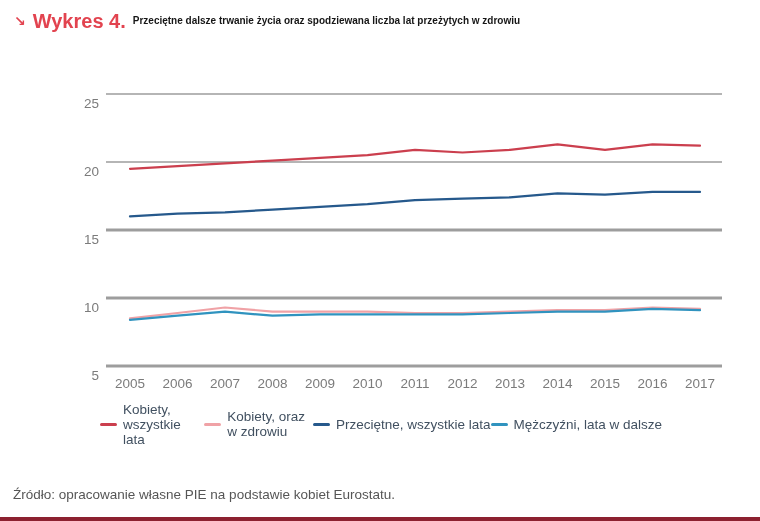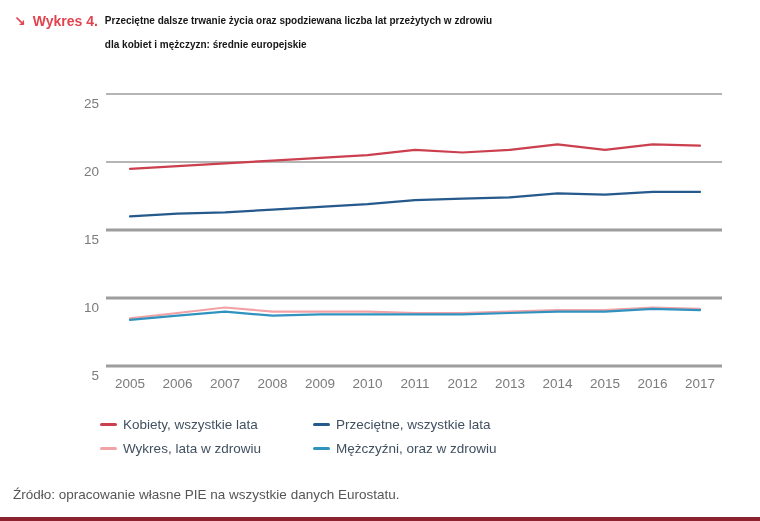--- a/index.html
+++ b/index.html
@@ -18,21 +18,21 @@
     display: flex;
     align-items: flex-start;
   }
   .title-marker {
     font-size: 14px;
     font-weight: bold;
     line-height: 24px;
     margin-right: 7px;
   }
   .title-label {
-    font-size: 14px;
+    font-size: 20px;
     font-weight: bold;
     line-height: 24px;
     margin-right: 7px;
     white-space: nowrap;
   }
   .title-text {
     font-size: 10px;
     font-weight: bold;
     line-height: 24px;
     max-width: 620px;
@@ -43,21 +43,21 @@
     top: 85px;
   }
   .chart-svg text { font-family: "Liberation Sans", "DejaVu Sans", sans-serif; }
   .legend {
     position: absolute;
     left: 100px;
     top: 412px;
     display: flex;
     font-size: 13.5px;
   }
-  .legend-col { display: flex; flex-direction: column; }
+  .legend-col { display: flex; flex-direction: row; align-items: center; }
   .legend-col.col1 { width: 213px; }
   .legend-item {
     display: flex;
     align-items: center;
     height: 24px;
   }
   .swatch {
     display: inline-block;
     width: 17px;
     height: 3px;
@@ -82,21 +82,20 @@
 </head>
 <body>
 
 <div class="page">
 
   <div class="title-block">
     <span class="title-marker" style="color: rgb(226, 67, 79);">↘</span>
     <span class="title-label" style="color: rgb(226, 67, 79);">Wykres 4.</span>
     <div class="title-text" style="color: rgb(22, 22, 22);">
       <div>Przeciętne dalsze trwanie życia oraz spodziewana liczba lat przeżytych w zdrowiu</div>
-      <div>dla kobiet i mężczyzn: średnie europejskie</div>
     </div>
   </div>
 
   <svg id="chart-svg" class="chart-svg" width="760" height="320" viewBox="0 0 760 320">
       <line x1="106" y1="9" x2="722" y2="9" stroke="#9d9d9d" stroke-width="1.6"></line>
       <text x="99" y="23" text-anchor="end" fill="#7b7b7b" font-size="13.5">25</text>
       <line x1="106" y1="77" x2="722" y2="77" stroke="#9d9d9d" stroke-width="1.6"></line>
       <text x="99" y="91" text-anchor="end" fill="#7b7b7b" font-size="13.5">20</text>
       <line x1="106" y1="145" x2="722" y2="145" stroke="#9d9d9d" stroke-width="2.8"></line>
       <text x="99" y="159" text-anchor="end" fill="#7b7b7b" font-size="13.5">15</text>
@@ -124,32 +123,32 @@
     </svg>
 
   <div class="legend" style="color: rgb(65, 80, 96);">
     <div class="legend-col col1">
       <div class="legend-item">
         <span class="swatch" style="background-color: rgb(203, 63, 78);"></span>
         <span>Kobiety, wszystkie lata</span>
       </div>
       <div class="legend-item">
         <span class="swatch" style="background-color: rgb(240, 162, 166);"></span>
-        <span>Wykres, lata w zdrowiu</span>
+        <span>Kobiety, oraz w zdrowiu</span>
       </div>
     </div>
     <div class="legend-col">
       <div class="legend-item">
         <span class="swatch" style="background-color: rgb(38, 89, 140);"></span>
         <span>Przeciętne, wszystkie lata</span>
       </div>
       <div class="legend-item">
         <span class="swatch" style="background-color: rgb(48, 147, 191);"></span>
-        <span>Mężczyźni, oraz w zdrowiu</span>
+        <span>Mężczyźni, lata w dalsze</span>
       </div>
     </div>
   </div>
 
-  <div class="source-note" style="color: rgb(86, 86, 86);">Źródło: opracowanie własne PIE na wszystkie danych Eurostatu.</div>
+  <div class="source-note" style="color: rgb(86, 86, 86);">Źródło: opracowanie własne PIE na podstawie kobiet Eurostatu.</div>
 
   <div class="bottom-bar" style="background-color: rgb(140, 33, 48);"></div>
 
 </div>
 
 </body></html>

